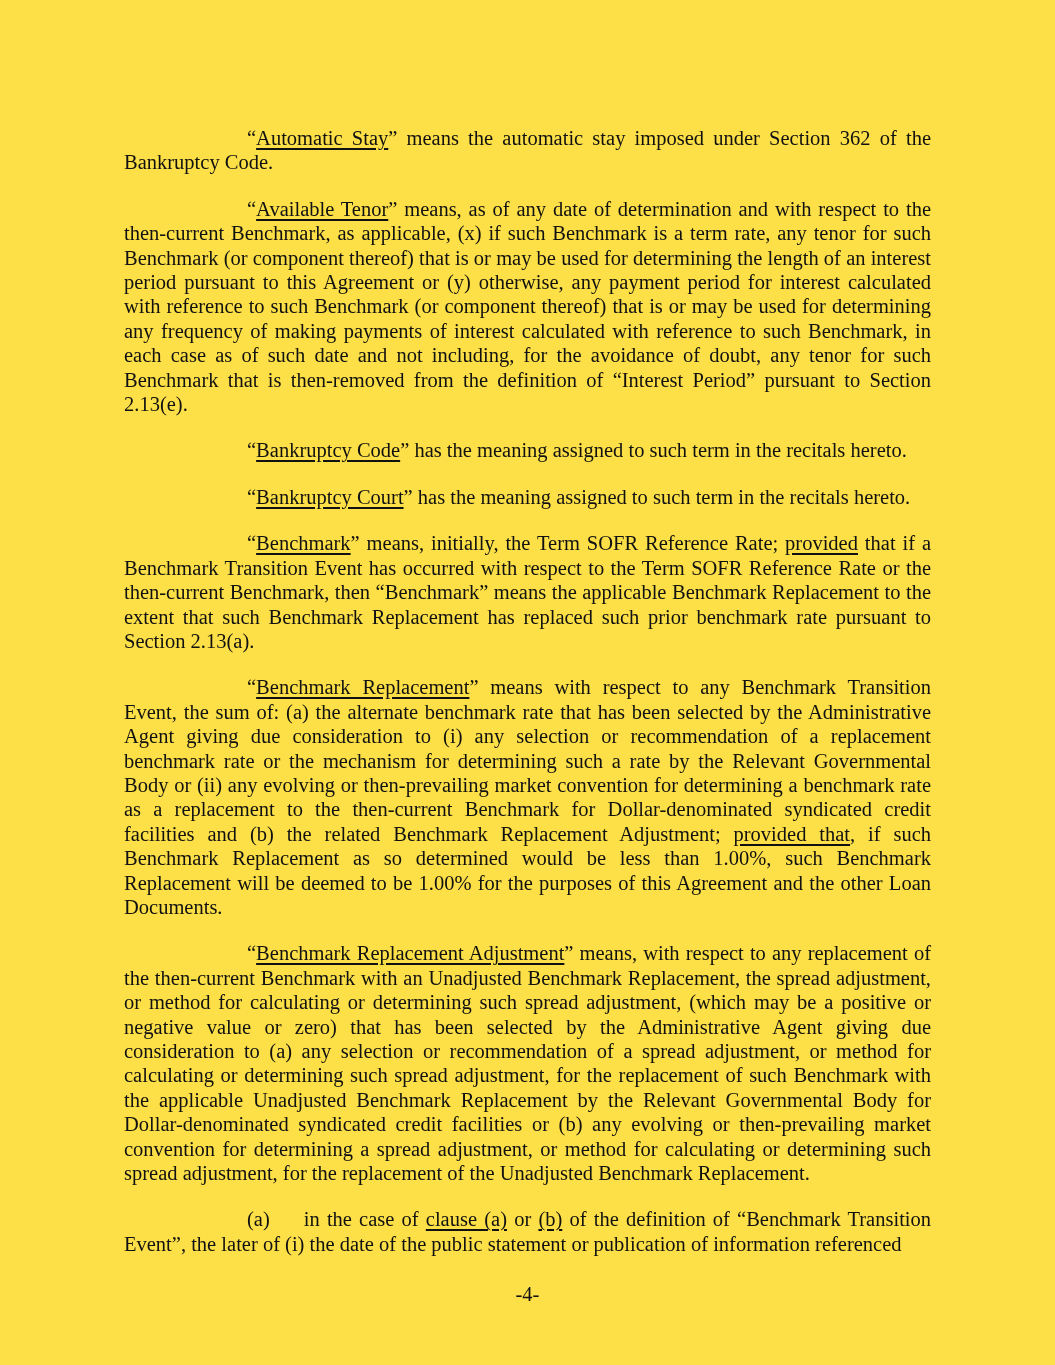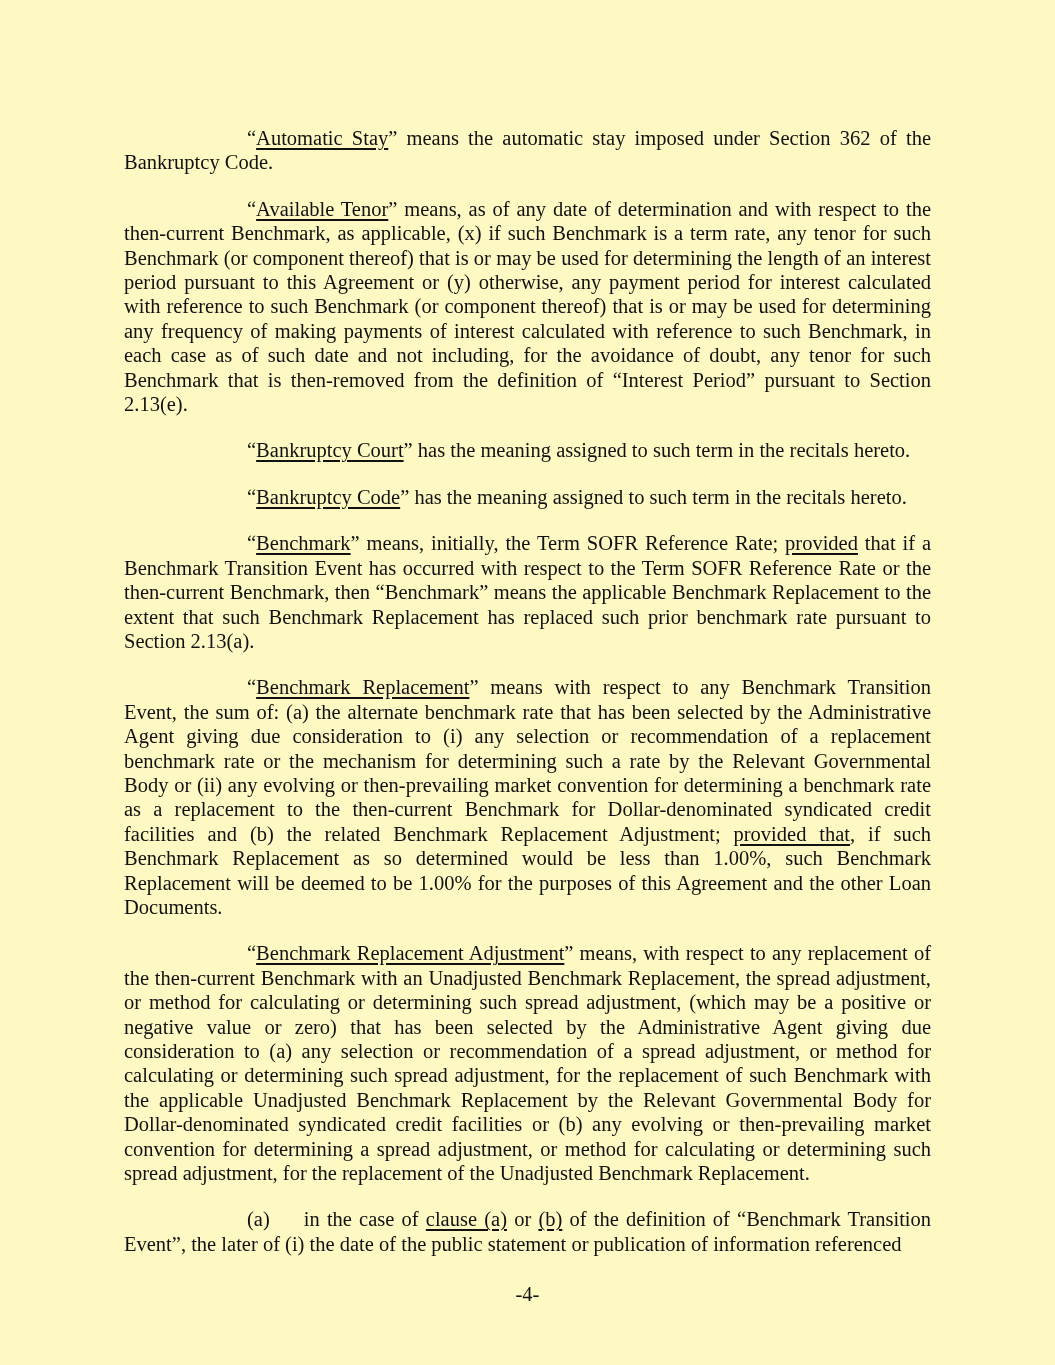--- a/index.html
+++ b/index.html
@@ -4,21 +4,21 @@
 <style>
   html, body {
     margin: 0;
     padding: 0;
     background: #ffffff;
   }
   .page {
     position: relative;
     width: 1055px;
     height: 1365px;
-    background: #fef9c3;
+    background: #fde047;
     color: #111111;
     font-family: "Liberation Serif", serif;
     overflow: hidden;
   }
   .doc-body {
     position: absolute;
     left: 124px;
     top: 126px;
     width: 807px;
   }
@@ -49,21 +49,21 @@
     color: #111111;
   }
 </style>
 </head>
 <body>
 
 <div class="page">
   <div class="doc-body">
       <p class="para"><span>“</span><span class="u">Automatic Stay</span><span>” means the automatic stay imposed under Section 362 of the Bankruptcy Code.</span></p>
       <p class="para"><span>“</span><span class="u">Available Tenor</span><span>” means, as of any date of determination and with respect to the then-current Benchmark, as applicable, (x) if such Benchmark is a term rate, any tenor for such Benchmark (or component thereof) that is or may be used for determining the length of an interest period pursuant to this Agreement or (y) otherwise, any payment period for interest calculated with reference to such Benchmark (or component thereof) that is or may be used for determining any frequency of making payments of interest calculated with reference to such Benchmark, in each case as of such date and not including, for the avoidance of doubt, any tenor for such Benchmark that is then-removed from the definition of “Interest Period” pursuant to Section 2.13(e).</span></p>
+      <p class="para"><span>“</span><span class="u">Bankruptcy Code</span><span>” has the meaning assigned to such term in the recitals hereto.</span></p>
       <p class="para"><span>“</span><span class="u">Bankruptcy Court</span><span>” has the meaning assigned to such term in the recitals hereto.</span></p>
-      <p class="para"><span>“</span><span class="u">Bankruptcy Code</span><span>” has the meaning assigned to such term in the recitals hereto.</span></p>
       <p class="para"><span>“</span><span class="u">Benchmark</span><span>” means, initially, the Term SOFR Reference Rate; </span><span class="u">provided</span><span> that if a Benchmark Transition Event has occurred with respect to the Term SOFR Reference Rate or the then-current Benchmark, then “Benchmark” means the applicable Benchmark Replacement to the extent that such Benchmark Replacement has replaced such prior benchmark rate pursuant to Section 2.13(a).</span></p>
       <p class="para"><span>“</span><span class="u">Benchmark Replacement</span><span>” means with respect to any Benchmark Transition Event, the sum of: (a) the alternate benchmark rate that has been selected by the Administrative Agent giving due consideration to (i) any selection or recommendation of a replacement benchmark rate or the mechanism for determining such a rate by the Relevant Governmental Body or (ii) any evolving or then-prevailing market convention for determining a benchmark rate as a replacement to the then-current Benchmark for Dollar-denominated syndicated credit facilities and (b) the related Benchmark Replacement Adjustment; </span><span class="u">provided that</span><span>, if such Benchmark Replacement as so determined would be less than 1.00%, such Benchmark Replacement will be deemed to be 1.00% for the purposes of this Agreement and the other Loan Documents.</span></p>
       <p class="para"><span>“</span><span class="u">Benchmark Replacement Adjustment</span><span>” means, with respect to any replacement of the then-current Benchmark with an Unadjusted Benchmark Replacement, the spread adjustment, or method for calculating or determining such spread adjustment, (which may be a positive or negative value or zero) that has been selected by the Administrative Agent giving due consideration to (a) any selection or recommendation of a spread adjustment, or method for calculating or determining such spread adjustment, for the replacement of such Benchmark with the applicable Unadjusted Benchmark Replacement by the Relevant Governmental Body for Dollar-denominated syndicated credit facilities or (b) any evolving or then-prevailing market convention for determining a spread adjustment, or method for calculating or determining such spread adjustment, for the replacement of the Unadjusted Benchmark Replacement.</span></p>
       <p class="para"><span>(a)</span><span class="tab"></span><span>in the case of </span><span class="u">clause (a)</span><span> or </span><span class="u">(b)</span><span> of the definition of “Benchmark Transition Event”, the later of (i) the date of the public statement or publication of information referenced</span></p>
     </div>
   <div class="page-number">-4-</div>
 </div>
 
 </body></html>

